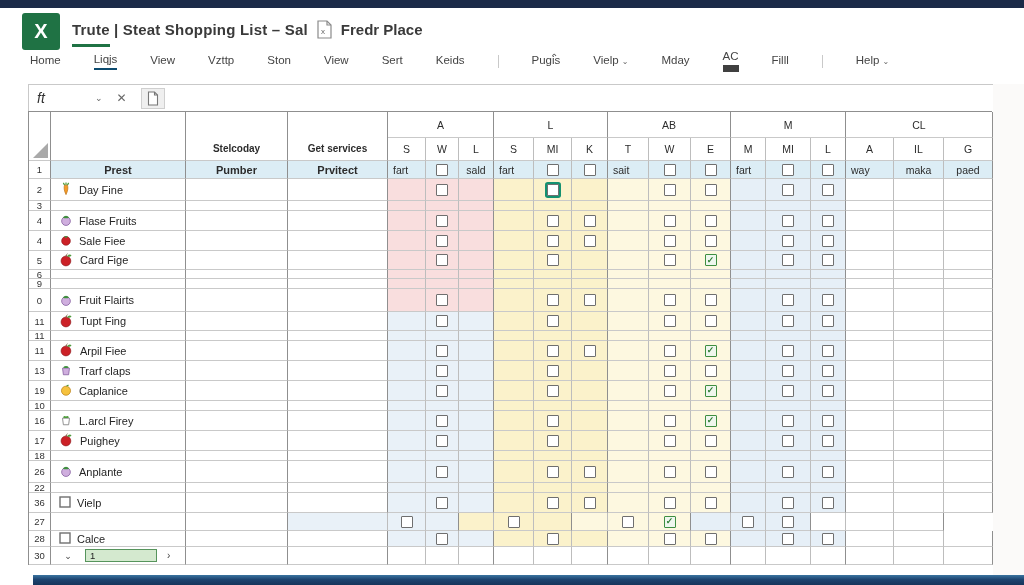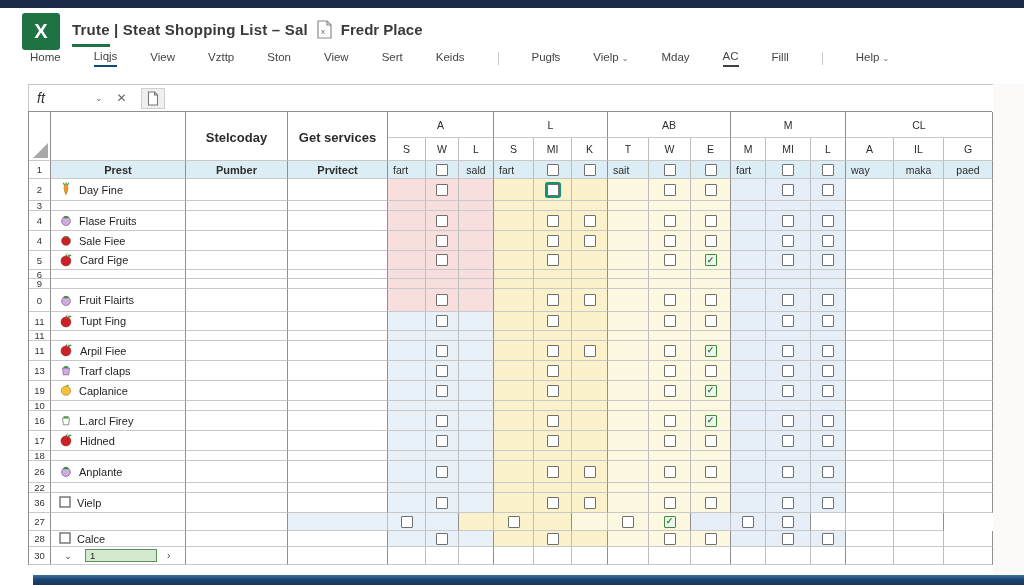--- a/index.html
+++ b/index.html
@@ -19,21 +19,21 @@
   .doc-title { font-size:15px; color:#3a3a3a; font-weight:600; letter-spacing:.2px; }
   .doc-icon svg { display:block; }
   .doc-sub { font-size:15px; color:#3a3a3a; font-weight:600; }
   .title-underline { position:absolute; left:72px; top:44px; width:38px; height:3px; background:#1f7244; }
 
   
   .menubar { position:absolute; left:30px; top:50px; display:flex; align-items:center; gap:33px;
              font-size:11.5px; color:#444; }
   .menu-item { cursor:default; padding-bottom:3px; white-space:nowrap; }
   .menu-item.u1 { border-bottom:2px solid #0c4a6e; }
-  .menu-item.u2 { border-bottom:2px solid #404040; }
+  .menu-item.u2 { border-bottom:7px solid #404040; }
   .menu-item .caret { font-size:8px; color:#666; margin-left:3px; }
   .menu-div { width:1px; height:13px; background:#c9c9c9; }
   .collapse-caret { position:absolute; left:550px; top:52px; font-size:10px; color:#555; }
 
   
   .formula-bar { position:absolute; left:28px; top:84px; width:982px; height:27px;
                  border:1px solid #c9c9c9; border-bottom:none; display:flex; align-items:center; }
   .fb-fx { font-size:14px; font-style:italic; color:#333; margin-left:8px; width:40px; }
   .fb-chevron { font-size:9px; color:#666; margin-left:18px; }
   .fb-x { font-size:12px; color:#666; margin-left:14px; }
@@ -45,21 +45,21 @@
           border-left:1px solid #8f8f8f; border-top:1px solid #8f8f8f;
           font-size:10.5px; color:#2c2c2c; }
   .grow { display:grid;
           grid-template-columns:22px 135px 102px 100px 38px 33px 35px 40px 38px 36px 41px 42px 40px 35px 45px 35px 48px 50px 49px; }
   .cell { border-right:1px solid #bdbdbd; border-bottom:1px solid #c9c9c9;
           display:flex; align-items:center; justify-content:center; overflow:hidden; }
   .cell.gdark { border-right-color:#8f8f8f; }
   .cell.left { justify-content:flex-start; }
   .corner-tri { align-self:flex-end; margin:0 2px 2px 0; }
   .corner { align-items:flex-end; justify-content:flex-end; }
-  .bandhdr { font-weight:bold; font-size:13px; align-items:flex-end; padding-bottom:15px; }
+  .bandhdr { font-weight:bold; font-size:10px; align-items:flex-end; padding-bottom:6px; }
   .row1 .cell { background:#dcedf5; }
   .row1 .cell.gut { background:#fff; }
   .r1name { font-weight:600; font-size:11px; }
   .gut { font-size:9.5px; color:#333; background:#fff; }
   .bandA-pink { background:#f9dede; }
   .bandA-blue { background:#e9f1f8; }
   .bandL { background:#fbf2cb; }
   .bandAB { background:#fdf8e0; }
   .bandM { background:#e6eff7; }
   .itemcell { padding-left:8px; gap:6px; font-size:11px; color:#252525; }
@@ -718,21 +718,21 @@
         <div class="cell gdark"></div>
       </div>
       <div class="grow" style="height: 20px;">
         <div class="cell gdark  gut">17</div>
         <div class="cell gdark  itemcell left">
           <span><svg width="15" height="15" viewBox="0 0 16 16">
               <circle cx="7.4" cy="9.6" r="5.2" fill="#cc2127" stroke="#8e1418" stroke-width=".7"></circle>
               <path d="M7.4 4.6 Q7.6 2.8 9 2" stroke="#6b4423" stroke-width="1" fill="none"></path>
               <path d="M8.4 4.4 Q11 1.6 13.4 3.4 Q11.6 6 8.4 4.4 Z" fill="#4e9b3c"></path>
             </svg></span>
-          <span class="lbl">Hidned</span>
+          <span class="lbl">Puighey</span>
         </div>
         <div class="cell gdark"></div>
         <div class="cell gdark"></div>
         <div class="cell bandA-blue"></div>
         <div class="cell bandA-blue">
           <span class="cb"></span>
         </div>
         <div class="cell gdark bandA-blue"></div>
         <div class="cell bandL"></div>
         <div class="cell bandL">

